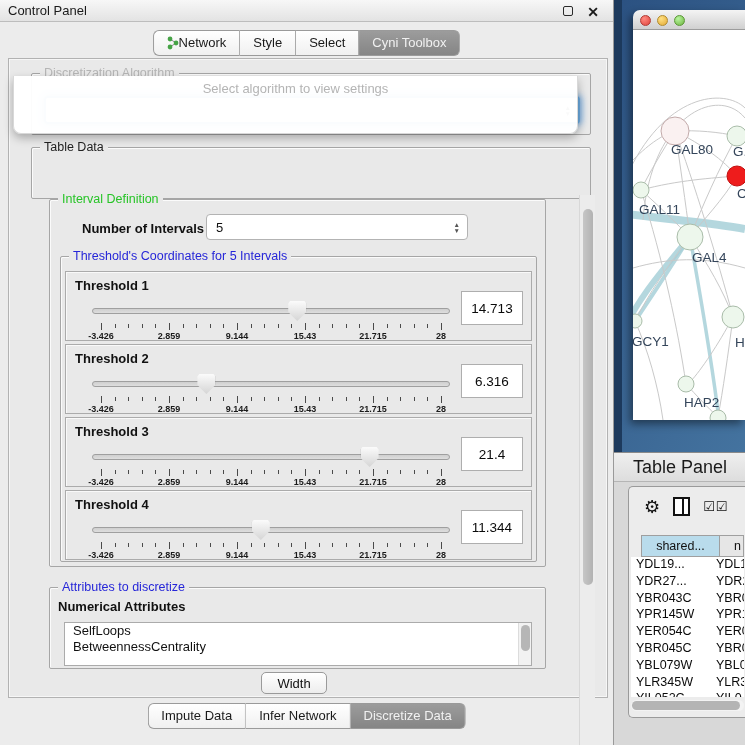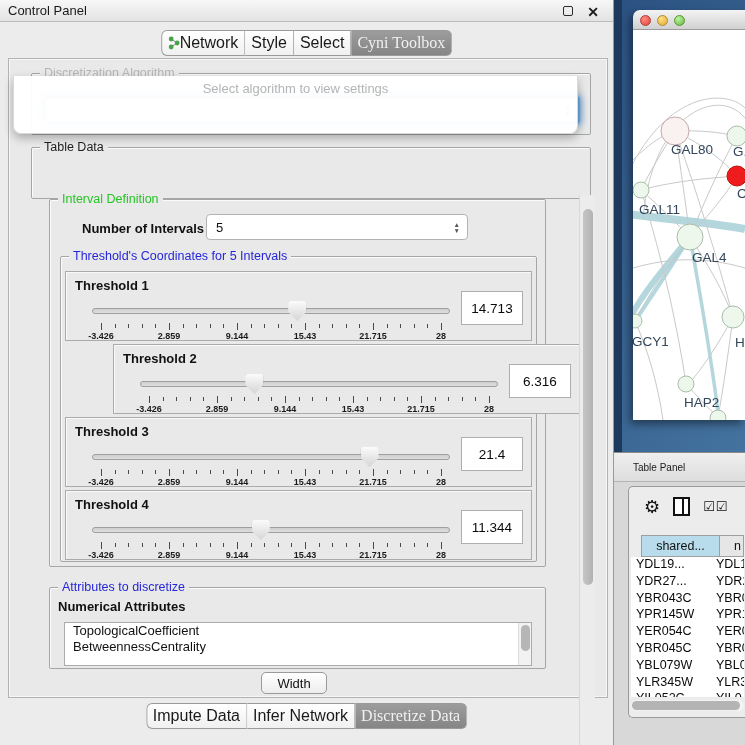--- a/index.html
+++ b/index.html
@@ -12,27 +12,27 @@
     background:#ececec; border-right:1px solid #9a9a9a; }
   .cp-titlebar { position:absolute; left:0; top:0; width:100%; height:22px;
     background:linear-gradient(#f7f7f7,#e3e3e3); border-bottom:1px solid #bdbdbd; }
   .cp-title { position:absolute; left:8px; top:0; line-height:22px; font-size:13px; color:#1a1a1a; }
   .float-box { position:absolute; right:40px; top:6px; width:10px; height:10px;
     border:1.6px solid #2a2a2a; border-radius:2px; }
   .close-x { position:absolute; right:14px; top:1px; font-size:14px; font-weight:bold; color:#1a1a1a; line-height:22px;}
 
   
   .seg-bar { position:absolute; display:flex; }
-  .seg { height:26px; line-height:24px; padding:0 6px; font-size:16px; color:#1a1a1a;
+  .seg { height:26px; line-height:24px; padding:0 13px; font-size:13px; color:#1a1a1a;
     background:linear-gradient(#ffffff,#f0f0f0); border-top:1px solid #9a9a9a;
     border-bottom:1px solid #9a9a9a; border-right:1px solid #a8a8a8;
     display:flex; align-items:center; white-space:nowrap; }
   .seg:first-child { border-left:1px solid #9a9a9a; border-radius:6px 0 0 6px; }
   .seg:last-child  { border-radius:0 6px 6px 0; }
-  .seg.selected { background:linear-gradient(#9c9c9c,#858585); color:#f1f1f1;font-family:Liberation Serif, serif; }
+  .seg.selected { background:linear-gradient(#9c9c9c,#858585); color:#f1f1f1; }
   .top-tabs { top:30px; left:50%; transform:translateX(-50%); }
   .bottom-tabs { top:703px; left:50%; transform:translateX(-50%); }
 
   .cp-body { position:absolute; left:8px; top:58px; width:600px; height:640px;
     background:#e9e9e9; border:1px solid #b2b2b2; box-shadow:inset 0 0 0 1px #f6f6f6; }
 
   .group { position:absolute; border:1px solid #a6a6a6; border-radius:2px;
     box-shadow:inset 1px 1px 0 rgba(255,255,255,.8); }
   .legend { position:absolute; top:-8px; left:8px; background:#e9e9e9; padding:0 4px;
     font-size:12.5px; line-height:15px; }
@@ -106,21 +106,21 @@
   .net-titlebar { position:absolute; left:0; top:0; width:100%; height:20px;
     background:linear-gradient(#f4f4f4,#d0d0d0); border-bottom:1px solid #9c9c9c; }
   .light { position:absolute; top:5px; width:11px; height:11px; border-radius:50%; }
   .light.red    { left:7px;  background:radial-gradient(circle at 35% 30%,#ff8a80,#e0443c); border:.5px solid #b03b34;}
   .light.yellow { left:24px; background:radial-gradient(circle at 35% 30%,#ffe082,#e3aa35); border:.5px solid #b08a2e;}
   .light.green  { left:41px; background:radial-gradient(circle at 35% 30%,#b9f6a0,#6db33f); border:.5px solid #5a9636;}
   .net-canvas { position:absolute; left:0; top:20px; width:112px; height:390px; background:#fff; }
 
   .table-panel-bar { position:absolute; left:0; top:452px; width:100%; height:30px;
     background:linear-gradient(#efefef,#dddddd); border-top:1px solid #8a8a8a; border-bottom:1px solid #b5b5b5; }
-  .tp-title { position:absolute; left:19px; top:0; line-height:29px; font-size:10px; color:#1a1a1a; }
+  .tp-title { position:absolute; left:19px; top:0; line-height:29px; font-size:18px; color:#1a1a1a; }
   .tp-area { position:absolute; left:0; top:482px; width:100%; height:263px; background:#d8d8d8; }
   .tp-inner { position:absolute; left:14px; top:4px; right:0; height:232px; background:#ececec;
     border:1px solid #9a9a9a; border-right:none; border-radius:5px 0 0 5px; }
   .tp-toolbar { position:absolute; left:0; top:4px; width:100%; height:30px; display:flex;
     align-items:center; gap:13px; padding-left:15px; }
   .gear { font-size:18px; color:#111; font-family:"DejaVu Sans", sans-serif; }
   .cols-icon { width:17px; height:19px; border:2px solid #111; background:#fff; position:relative; }
   .cols-icon::after { content:""; position:absolute; left:50%; top:0; bottom:0; width:2px; background:#111; }
   .cb-icons { font-size:13px; color:#111; letter-spacing:1px; font-family:"DejaVu Sans", sans-serif; }
   .tp-table { position:absolute; left:2px; top:48px; right:1px; bottom:20px; overflow:hidden; }
@@ -236,21 +236,21 @@
                     <span class="tick minor" style="left: 321.8px;"></span>
                     <span class="tick minor" style="left: 335.4px;"></span>
                     <span class="tick major" style="left: 349px;"></span>
                     <span class="tick-label" style="left: 349px;">28</span>
                   </div>
       <div class="thumb" style="left: 196.247px;"></div>
     </div>
     <div class="value-box">14.713</div>
   </div>
 
-  <div class="th-panel" style="top: 87px; margin-left: 48px;">
+  <div class="th-panel" style="top: 87px;">
     <span class="th-label">Threshold 2</span>
     <div class="slider">
       <div class="track"></div>
       <div class="ticks">
                     <span class="tick major" style="left: 9px;"></span>
                     <span class="tick-label" style="left: 9px;">-3.426</span>
                     <span class="tick minor" style="left: 22.6px;"></span>
                     <span class="tick minor" style="left: 36.2px;"></span>
                     <span class="tick minor" style="left: 49.8px;"></span>
                     <span class="tick minor" style="left: 63.4px;"></span>
@@ -373,21 +373,21 @@
   </div>
 </div>
         </div>
       </div>
 
       <div class="group" style="left:40px; top:528px; width:497px; height:82px;">
         <span class="legend blue">Attributes to discretize</span>
         <span class="bold-label" style="left:8px; top:11px;">Numerical Attributes</span>
         <div class="attr-list">
           <div id="attr-items">
-              <div class="attr-item">TopologicalCoefficient</div>
+              <div class="attr-item">SelfLoops</div>
               <div class="attr-item">BetweennessCentrality</div>
             </div>
           <div class="attr-vscroll">
             <div class="thumb-v"></div>
           </div>
         </div>
       </div>
 
       <div class="apply-btn">Width</div>
 

